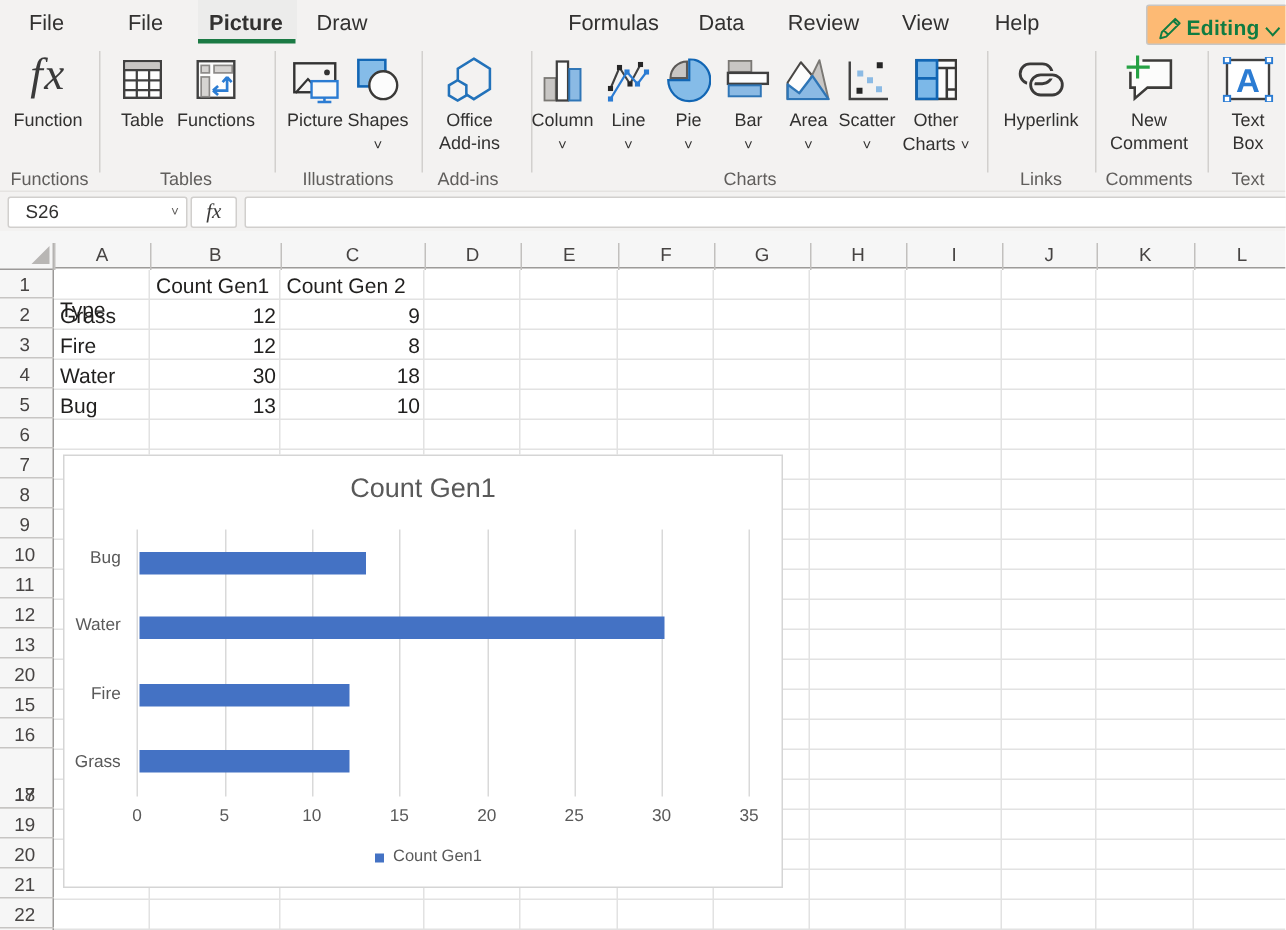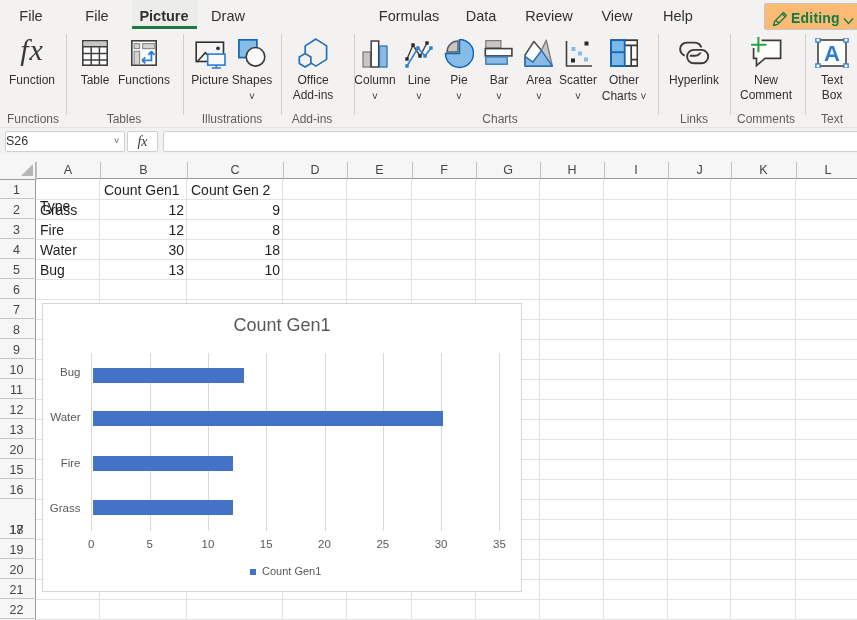--- a/index.html
+++ b/index.html
@@ -15,21 +15,21 @@
   #editing-btn span.txt { position:absolute; left:26px; top:6px; font-size:14px; font-weight:700; letter-spacing:0.2px; color:#107C41; }
   
   .rsep { position:absolute; top:34px; width:1px; height:81px; background:#d2d0ce; }
   .ritem { position:absolute; top:0; text-align:center; }
   .ritem .icon { position:absolute; left:50%; transform:translateX(-50%); top:39px; }
   .rlabel { position:absolute; top:73px; width:200px; left:50%; transform:translateX(-50%); font-size:12px; color:#323130; line-height:15px; }
   .chev { font-size:10px; color:#323130; }
   .glabel { position:absolute; top:112px; transform:translateX(-50%); font-size:12px; color:#605e5c; white-space:nowrap; }
   #ribbon-sep { position:absolute; left:0; top:127px; width:857px; height:1px; background:#e5e3e1; }
   
-  #namebox { position:absolute; left:5px; top:131px; width:120px; height:21px; background:#fff; border:1px solid #d1cfcd; border-radius:2px; font-size:12.5px; color:#323130; line-height:19px; padding-left:0; }
+  #namebox { position:absolute; left:5px; top:131px; width:120px; height:21px; background:#fff; border:1px solid #d1cfcd; border-radius:2px; font-size:12.5px; color:#323130; line-height:19px; padding-left:11px; }
   #nbchev { position:absolute; left:114px; top:131px; font-size:9px; color:#605e5c; line-height:21px; }
   #fxbox { position:absolute; left:127px; top:131px; width:31px; height:21px; background:#fff; border:1px solid #d1cfcd; border-radius:2px; text-align:center; font-family:"Liberation Serif",serif; font-style:italic; font-size:14px; color:#3b3a39; line-height:19px; }
   #finput { position:absolute; left:163px; top:131px; width:698px; height:21px; background:#fff; border:1px solid #d1cfcd; border-radius:2px; }
   
   #sheet { position:absolute; left:0; top:154px; width:857px; height:466px; background:#fff; }
   #corner { position:absolute; left:0; top:0; width:36px; height:26px; background:#f6f6f6; border-bottom:1px solid #9b9998; }
   #corner .tri { position:absolute; right:3px; bottom:3px; width:0; height:0; border-left:12px solid transparent; border-bottom:12px solid #b8b6b4; }
   #colhead { position:absolute; left:36px; top:0; width:821px; height:25px; background:#f6f6f6; border-bottom:1px solid #9d9b99; }
   .ch { position:absolute; top:0; height:25px; line-height:33px; text-align:center; font-size:12.5px; color:#474443; }
   .chl { position:absolute; top:8px; width:1px; height:18px; background:#c2c0be; }

